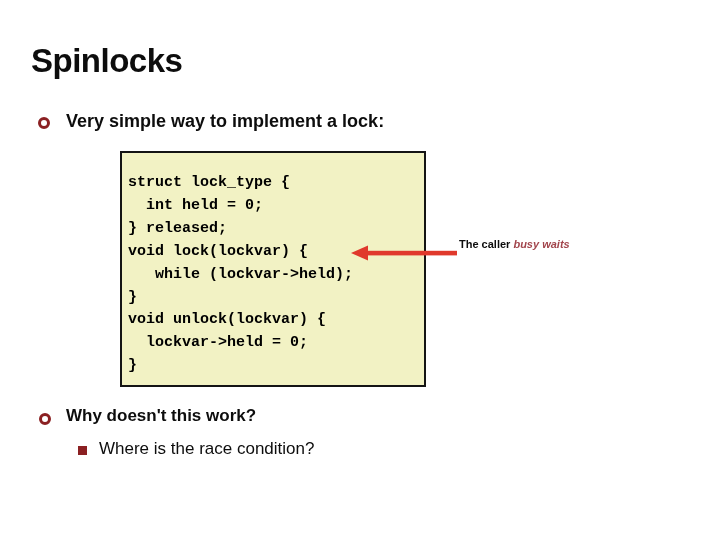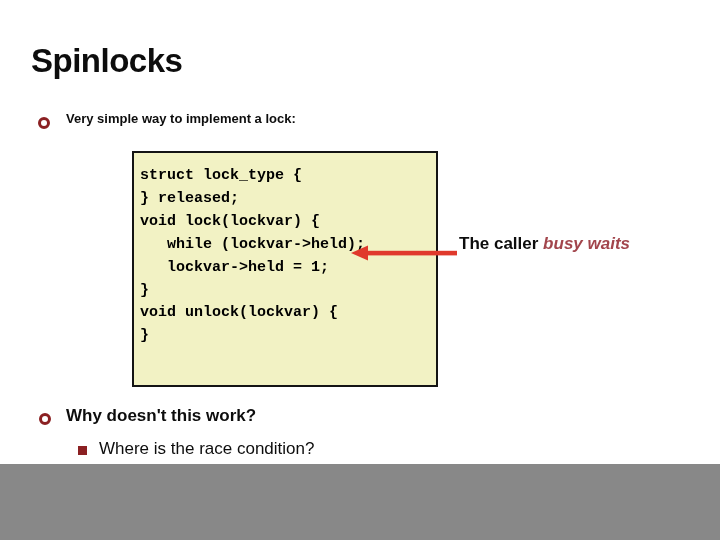--- a/index.html
+++ b/index.html
@@ -3,21 +3,21 @@
 <meta charset="utf-8">
 <style>
   html, body {
     margin: 0;
     padding: 0;
     background: #888;
   }
   .slide {
     position: relative;
     width: 720px;
-    height: 464px;
+    height: 540px;
     background: #ffffff;
     overflow: hidden;
     font-family: "Liberation Sans", sans-serif;
     color: var(--c-text, #0d0d0d);
   }
   .slide-title {
     position: absolute;
     left: 31px;
     top: 42px;
     margin: 0;
@@ -30,49 +30,49 @@
     position: absolute;
     width: 10px;
     height: 10px;
     border: 3px solid var(--c-bullet, #8b2022);
     border-radius: 50%;
     box-sizing: border-box;
     width: 12px; height: 12px;
   }
   .bullet-text {
     position: absolute;
-    font-size: 13px;
+    font-size: 18px;
     font-weight: bold;
     white-space: nowrap;
     color: var(--c-text, #0d0d0d);
   }
   .square-bullet {
     position: absolute;
     width: 9px;
     height: 9px;
     background: var(--c-bullet, #8b2022);
   }
   .sub-bullet-text {
     position: absolute;
     font-size: 17px;
     font-weight: normal;
     white-space: nowrap;
     color: var(--c-text, #0d0d0d);
   }
   
   .code-box {
     position: absolute;
-    left: 132px;
+    left: 120px;
     top: 151px;
     width: 306px;
     height: 236px;
     box-sizing: border-box;
     background: var(--c-code-bg, #f2f2c4);
     border: 2px solid var(--c-code-border, #141414);
-    padding: 12px 0 0 6px;
+    padding: 19px 0 0 6px;
   }
   .code-line {
     font-family: "Liberation Mono", "DejaVu Sans Mono", monospace;
     font-weight: bold;
     font-size: 15px;
     line-height: 22.9px;
     white-space: pre;
     color: #000000;
   }
   
@@ -82,21 +82,21 @@
     top: 244px;
     width: 110px;
     height: 18px;
     color: var(--c-arrow, #e0392c);
   }
   
   .annotation {
     position: absolute;
     left: 459px;
     top: 234px;
-    font-size: 17px;
+    font-size: 11px;
     font-weight: bold;
     line-height: 20px;
     color: var(--c-text, #0d0d0d);
   }
   .annotation .line { white-space: pre; }
   .annotation .highlight {
     color: var(--c-highlight, #a2454c);
     font-style: italic;
   }
 </style>
@@ -105,26 +105,27 @@
 
 <div class="slide">
 
   <h1 class="slide-title">Spinlocks</h1>
 
   <span class="ring" style="left:38px; top:117px;"></span>
   <div class="bullet-text" style="left:66px; top:111px;">Very simple way to implement a lock:</div>
 
   <div class="code-box">
     <div class="code-line">struct lock_type {</div>
+    <div class="code-line">  int held = 0;</div>
     <div class="code-line">} released;</div>
     <div class="code-line">void lock(lockvar) {</div>
     <div class="code-line">   while (lockvar-&gt;held);</div>
-    <div class="code-line">   lockvar-&gt;held = 1;</div>
     <div class="code-line">}</div>
     <div class="code-line">void unlock(lockvar) {</div>
+    <div class="code-line">  lockvar-&gt;held = 0;</div>
     <div class="code-line">}</div>
   </div>
 
   <svg class="arrow-svg" viewBox="0 0 110 18" aria-hidden="true">
     <rect x="15" y="6.8" width="93" height="4.6" fill="currentColor"></rect>
     <polygon points="2,9 19,1.5 19,16.5" fill="currentColor"></polygon>
   </svg>
 
   <div class="annotation">
     <div class="line"><span>The caller </span><span class="highlight">busy waits</span></div>

